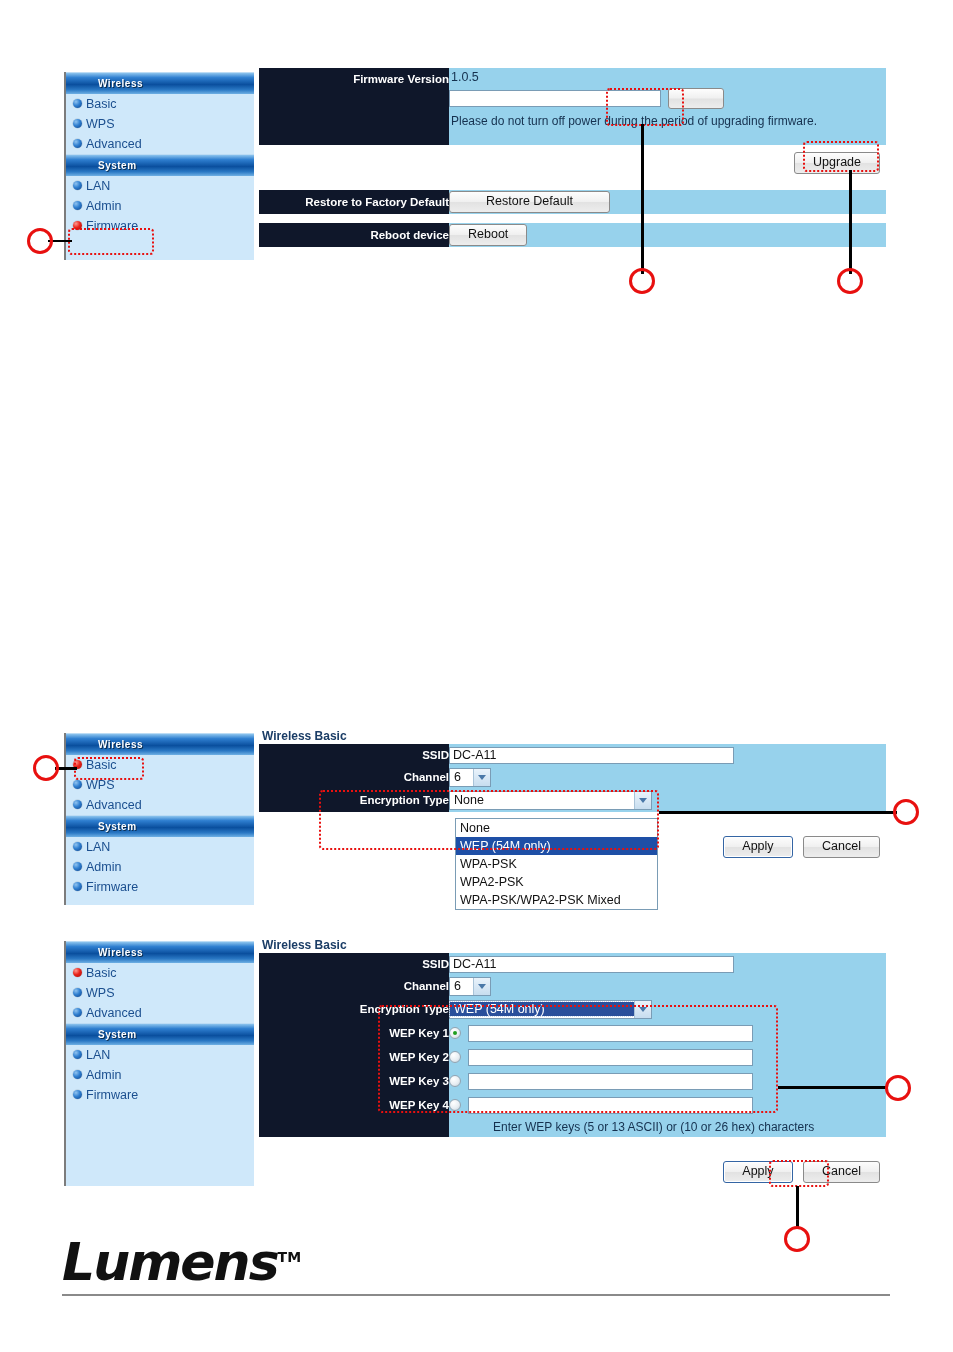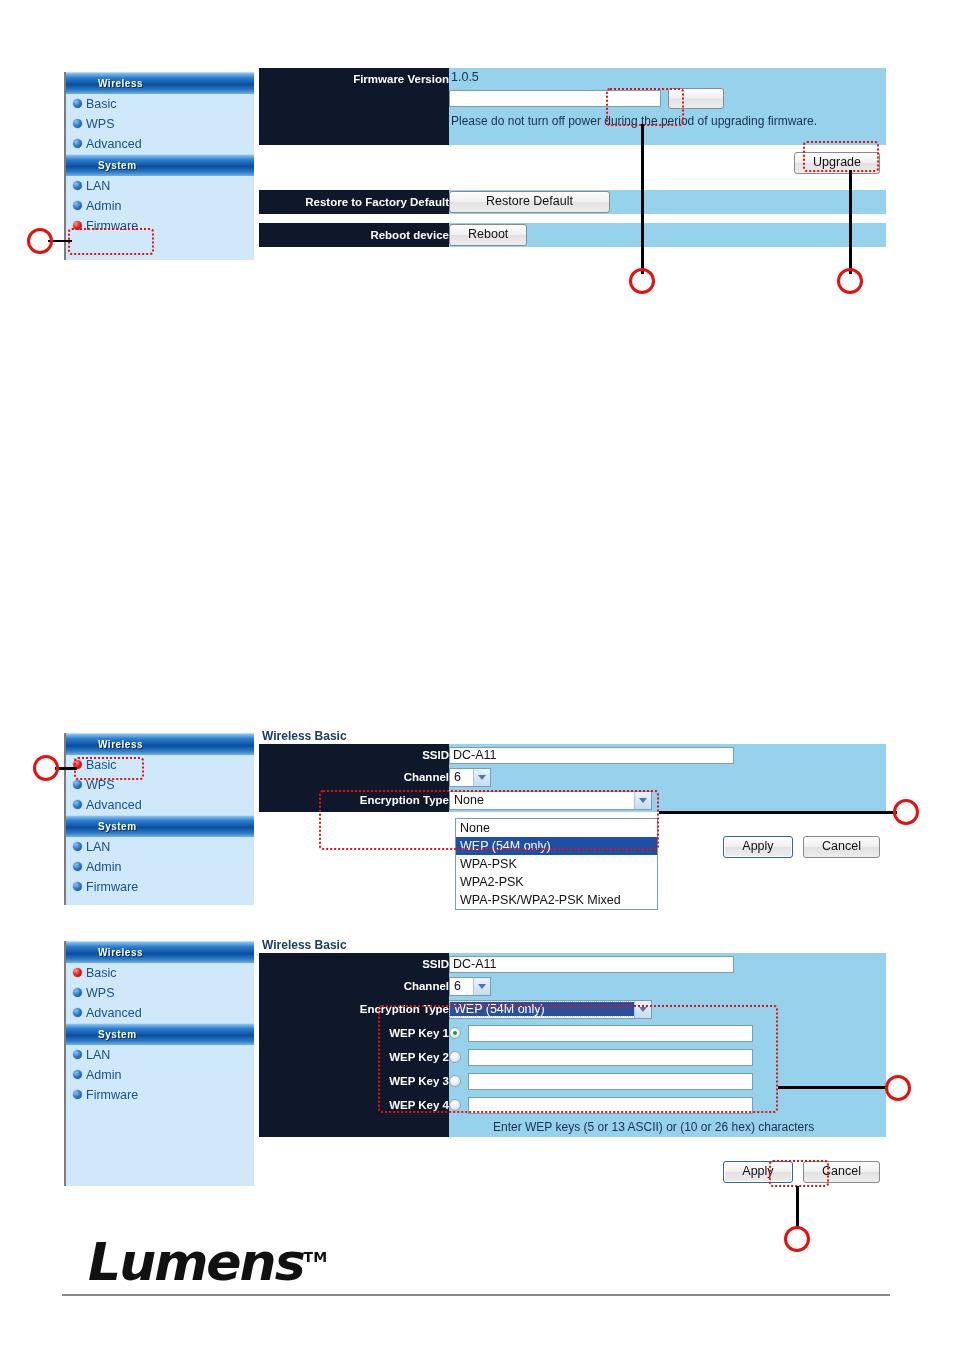--- a/index.html
+++ b/index.html
@@ -95,21 +95,21 @@
   .lead{position:absolute;background:#000000;}
   .circ{
     position:absolute;width:26px;height:26px;border:3px solid #e8100f;border-radius:50%;
     box-sizing:border-box;color:#e8100f;font-size:13px;font-weight:bold;
     display:flex;align-items:center;justify-content:center;
   }
 
   
   .logo{
     position:absolute;font-family:"DejaVu Sans",sans-serif;font-weight:bold;font-style:italic;
-    font-size:52px;color:#111111;letter-spacing:-2px;margin-left:26px;
+    font-size:52px;color:#111111;letter-spacing:-2px;
   }
   .logo .tm{font-size:14px;font-style:normal;vertical-align:super;letter-spacing:0;}
   .rule{position:absolute;height:2px;background:#8a8a8a;}
 </style>
 </head>
 <body>
 
 <div class="sidebar" style="left:64px;top:72px;width:190px;height:188px;">
   <div class="nav-head">Wireless</div>
   <div class="nav-item">

